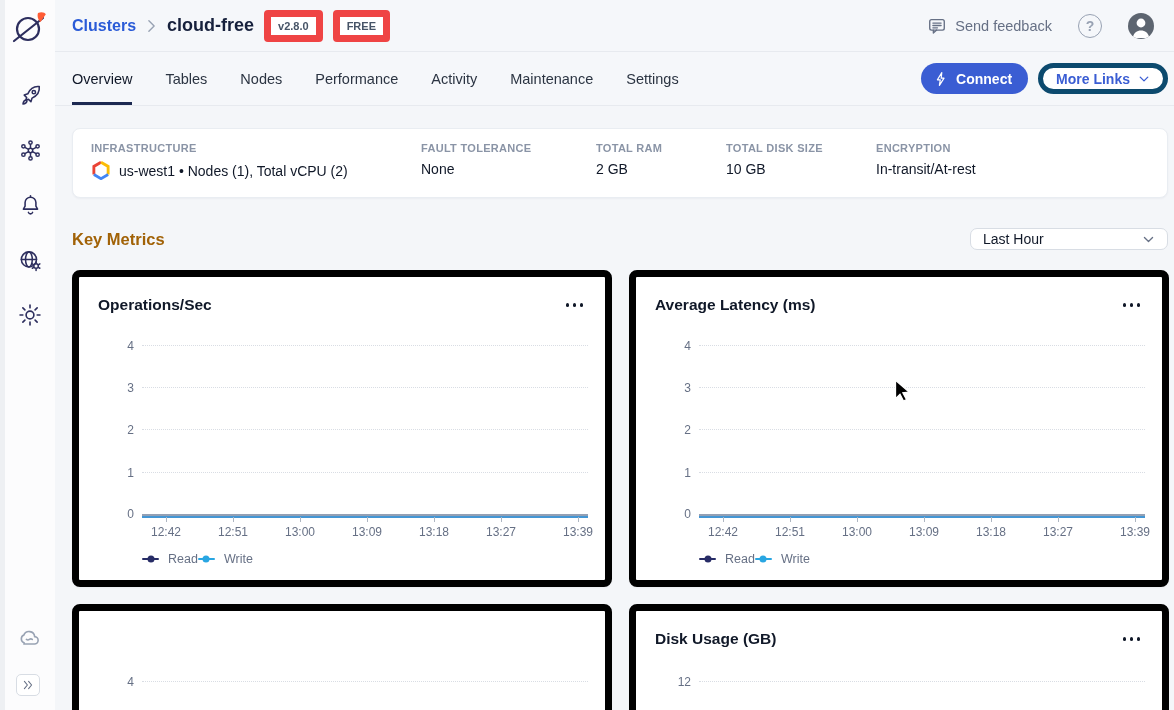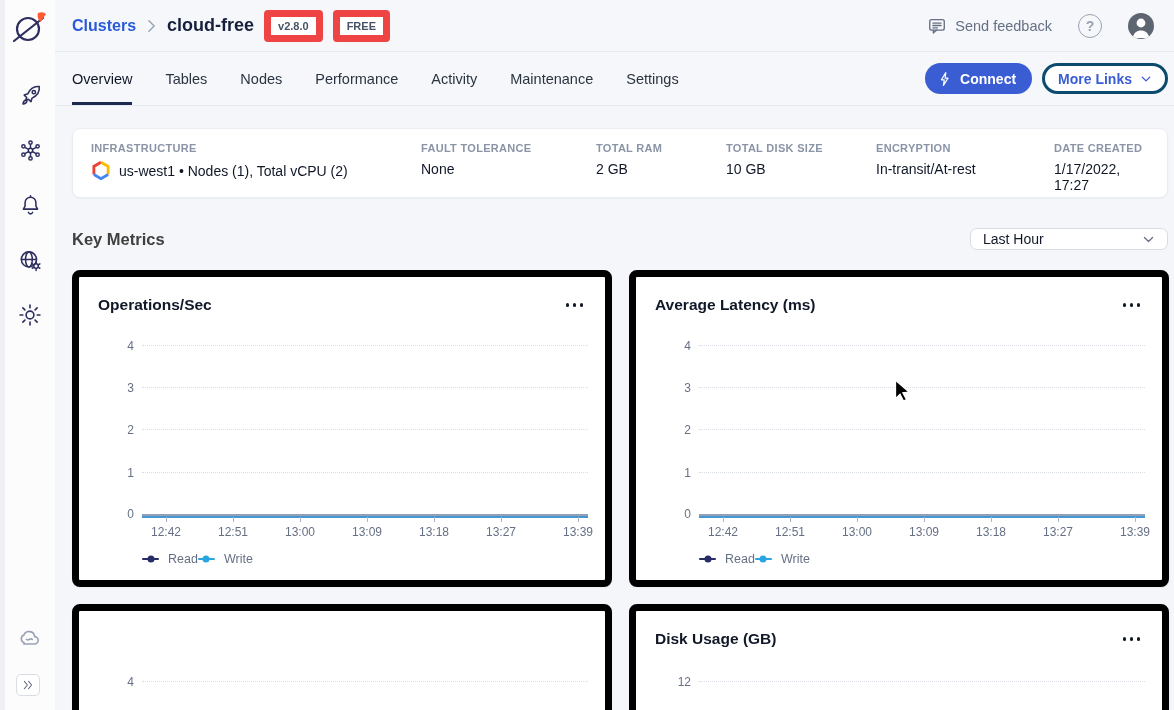--- a/index.html
+++ b/index.html
@@ -40,35 +40,35 @@
   .tabsbar { height:54px; display:flex; align-items:stretch; padding:0 6px 0 17px;
     border-bottom:1px solid #e7eaef; background:#f5f7fa; }
   .tab { display:flex; align-items:center; margin-right:33px; font-size:14.5px; color:#2b3442;
     cursor:pointer; position:relative; }
   .tab.active { color:#101828; }
   .tab.active::after { content:""; position:absolute; left:0; right:0; bottom:0; height:3px; background:#1c2951; }
   .tabs-actions { margin-left:auto; display:flex; align-items:center; gap:10px; }
   .btn-connect { height:31px; padding:0 16px 0 12px; border:none; border-radius:16px; background:#3a5dd3;
     color:#fff; font-size:14px; font-weight:bold; display:flex; align-items:center; gap:7px; cursor:pointer;
     font-family:inherit; }
-  .btn-morelinks { height:31px; padding:0 13px; border:3px solid #0c4a6e; border-radius:16px; background:#fff;
+  .btn-morelinks { height:31px; padding:0 13px; border:5px solid #0c4a6e; border-radius:16px; background:#fff;
     color:#3a5dd3; font-size:14px; font-weight:bold; display:flex; align-items:center; gap:8px; cursor:pointer;
     font-family:inherit; }
 
   
   .content { flex:1; overflow:hidden; padding:22px 6px 0 17px; background:#f4f6f9; }
 
   .infra-card { background:#fff; border:1px solid #e9edf2; border-radius:8px; height:70px;
     display:grid; grid-template-columns:330px 175px 130px 150px 178px 1fr;
     padding:13px 18px; box-shadow:0 1px 2px rgba(16,24,40,.04); }
   .infra-field .fl { font-size:11px; letter-spacing:.3px; color:#8a94a6; font-weight:bold; }
   .infra-field .fv { margin-top:7px; font-size:14px; color:#101828; display:flex; align-items:center; gap:8px; }
 
   .km-row { display:flex; align-items:center; justify-content:space-between; margin:30px 0 20px 0; }
-  .km-title { font-size:16.5px; font-weight:bold; color:#404040; }
+  .km-title { font-size:16.5px; font-weight:bold; color:#a16207; }
   .select { width:198px; height:22px; background:#fff; border:1px solid #d8dde4; border-radius:7px;
     display:flex; align-items:center; justify-content:space-between; padding:0 12px; font-size:14px;
     color:#101828; cursor:pointer; }
 
   .charts-grid { display:grid; grid-template-columns:540px 540px; gap:17px 17px; }
   .chart-card { position:relative; background:#fff; border:7px solid #000000; border-radius:8px;
     height:317px; box-shadow:0 1px 2px rgba(16,24,40,.04); }
   .cc-head { display:flex; justify-content:space-between; align-items:center; padding:19px 20px 0 19px; }
   .cc-title { font-size:15.5px; font-weight:bold; color:#101828; }
   .dots { display:flex; gap:3.5px; cursor:pointer; padding:5px 2px; }
@@ -274,26 +274,20 @@
           <div class="fv">
               <span>10 GB</span>
             </div>
         </div>
         <div class="infra-field">
           <div class="fl">ENCRYPTION</div>
           <div class="fv">
               <span>In-transit/At-rest</span>
             </div>
         </div>
-        <div class="infra-field">
-          <div class="fl">DATE CREATED</div>
-          <div class="fv">
-              <span>1/17/2022, 17:27</span>
-            </div>
-        </div>
       </section>
 
       <div class="km-row">
         <h2 class="km-title">Key Metrics</h2>
         <div class="select">
           <span>Last Hour</span>
           <span>
             <svg width="13" height="13" viewBox="0 0 16 16" fill="none" stroke="#667085" stroke-width="1.6" stroke-linecap="round" stroke-linejoin="round">
                 <path d="M3 5.5l5 5 5-5"></path>
               </svg>

